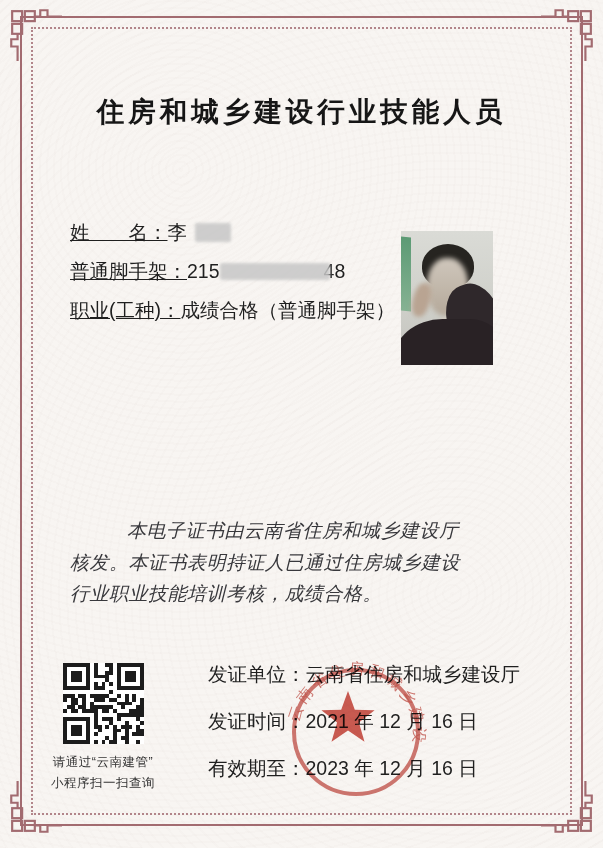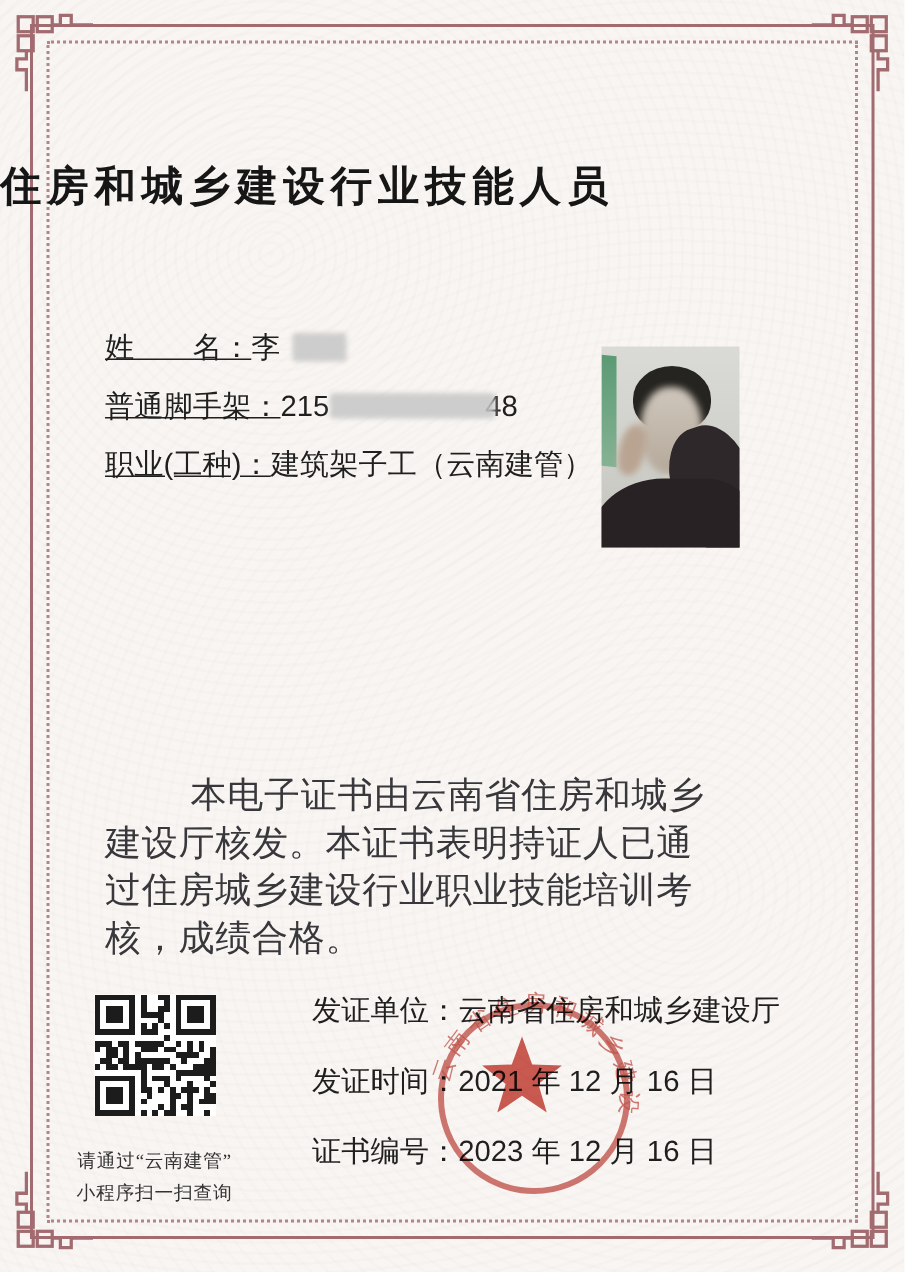--- a/index.html
+++ b/index.html
@@ -29,21 +29,21 @@
     border:2px dotted #b2858a;
   }
   .corner{position:absolute;width:58px;height:58px;}
   .corner svg{width:100%;height:100%;display:block;}
   .corner.tl{left:4px;top:3px;}
   .corner.tr{right:4px;top:3px;transform:scaleX(-1);}
   .corner.bl{left:4px;bottom:9px;transform:scaleY(-1);}
   .corner.br{right:4px;bottom:9px;transform:scale(-1,-1);}
   
   .title{
-    position:absolute;left:0;right:0;top:104px;
+    position:absolute;left:0;right:0;top:92px;text-align:center;
     font-family:Liberation Sans, sans-serif;
     font-weight:bold;font-size:27.5px;line-height:40px;
     letter-spacing:4px;color:#161616;
   }
   
   .fields{position:absolute;left:70px;top:221px;font-size:19.5px;}
   .field-row{line-height:22px;margin-bottom:17px;white-space:nowrap;color:#222;}
   .f-label{color:#1f1f1f;text-decoration:underline;}
   .f-value{color:#1f1f1f;}
   .redact{
@@ -69,28 +69,28 @@
     border-radius:45%;background:#b9a492;filter:blur(2px);transform:rotate(14deg);}
   .photo .neck{position:absolute;left:36px;top:86px;width:22px;height:34px;
     background:#cfc8bd;border-radius:35%;filter:blur(1px);}
   .photo .body{position:absolute;left:-8px;bottom:-6px;width:110px;height:52px;
     background:#292225;border-radius:45% 30% 0 0/80% 55% 0 0;}
   .photo .shoulder{position:absolute;right:-10px;top:52px;width:54px;height:86px;
     background:#2f282b;border-radius:45%;transform:rotate(-18deg);}
   
   .statement{
     position:absolute;left:70px;top:515px;width:400px;margin:0;
-    font-size:24px;line-height:31.5px;letter-spacing:.5px;
-    text-indent:57px;color:#38383c;
+    font-size:19px;line-height:31.5px;letter-spacing:.5px;
+    text-indent:57px;color:#38383c;font-style:italic;
   }
   
   .qr-wrap{position:absolute;left:36px;top:663px;width:134px;text-align:center;}
   .qr{width:81px;height:81px;margin:0 auto;background:#fff;padding:0;}
   .qr svg{width:81px;height:81px;display:block;shape-rendering:crispEdges;}
-  .qr-caption{margin-top:20px;font-size:12.5px;line-height:21px;color:#333;letter-spacing:.5px;font-family:Liberation Serif, serif;}
+  .qr-caption{margin-top:8px;font-size:12.5px;line-height:21px;color:#333;letter-spacing:.5px;}
   
   .issue-rows{position:absolute;left:208px;top:663px;font-size:19.5px;}
   .issue-row{line-height:22px;margin-bottom:25px;white-space:nowrap;color:#1f1f1f;}
   
   .seal{
     position:absolute;left:281px;top:657px;width:150px;height:150px;
     mix-blend-mode:multiply;opacity:.9;pointer-events:none;
   }
 </style>
 </head>
@@ -161,21 +161,21 @@
   </div>
 
   <div class="fields">
     <div class="field-row">
       <span class="f-label">姓　　名：</span><span class="f-value">李</span><span class="redact redact-name"></span>
     </div>
     <div class="field-row">
       <span class="f-label">普通脚手架：</span><span class="f-value">215</span><span class="redact redact-cert"></span><span class="f-value">48</span>
     </div>
     <div class="field-row">
-      <span class="f-label">职业(工种)：</span><span class="f-value">建筑架子工（云南建管）</span>
+      <span class="f-label">职业(工种)：</span><span class="f-value">成绩合格（普通脚手架）</span>
     </div>
   </div>
 
   <p class="statement">本电子证书由云南省住房和城乡建设厅核发。本证书表明持证人已通过住房城乡建设行业职业技能培训考核，成绩合格。</p>
 
   <div class="qr-wrap">
     <div class="qr">
       <svg viewBox="0 0 21 21" id="qrsvg">
           <g fill="#1c1c1c">
             <rect x="8" y="0" width="1" height="1"></rect>
@@ -323,21 +323,21 @@
   </div>
 
   <div class="issue-rows">
     <div class="issue-row">
       <span>发证单位：</span><span>云南省住房和城乡建设厅</span>
     </div>
     <div class="issue-row">
       <span>发证时间：</span><span>2021 年 12 月 16 日</span>
     </div>
     <div class="issue-row">
-      <span>证书编号：</span><span>2023 年 12 月 16 日</span>
+      <span>有效期至：</span><span>2023 年 12 月 16 日</span>
     </div>
   </div>
 
   <svg class="seal" viewBox="0 0 150 150">
     <circle cx="75" cy="75" r="62" fill="none" stroke="#c0463d" stroke-width="4" opacity="0.8"></circle>
     <path id="sealArc" d="M 20.5 95 A 58 58 0 1 1 129.5 95" fill="none"></path>
     <text fill="#c0463d" opacity="0.78" font-size="15.5" letter-spacing="3" font-family="Liberation Sans, DejaVu Sans, sans-serif">
       <textPath href="#sealArc" startOffset="30">云南省住房和城乡建设厅</textPath>
     </text>
     <polygon fill="#c2362c" opacity="0.9" points="67,34 73.8,52.7 93.6,53.3 77.9,65.6 83.5,84.7 67,73.5 50.5,84.7 56.1,65.6 40.4,53.3 60.2,52.7"></polygon>

